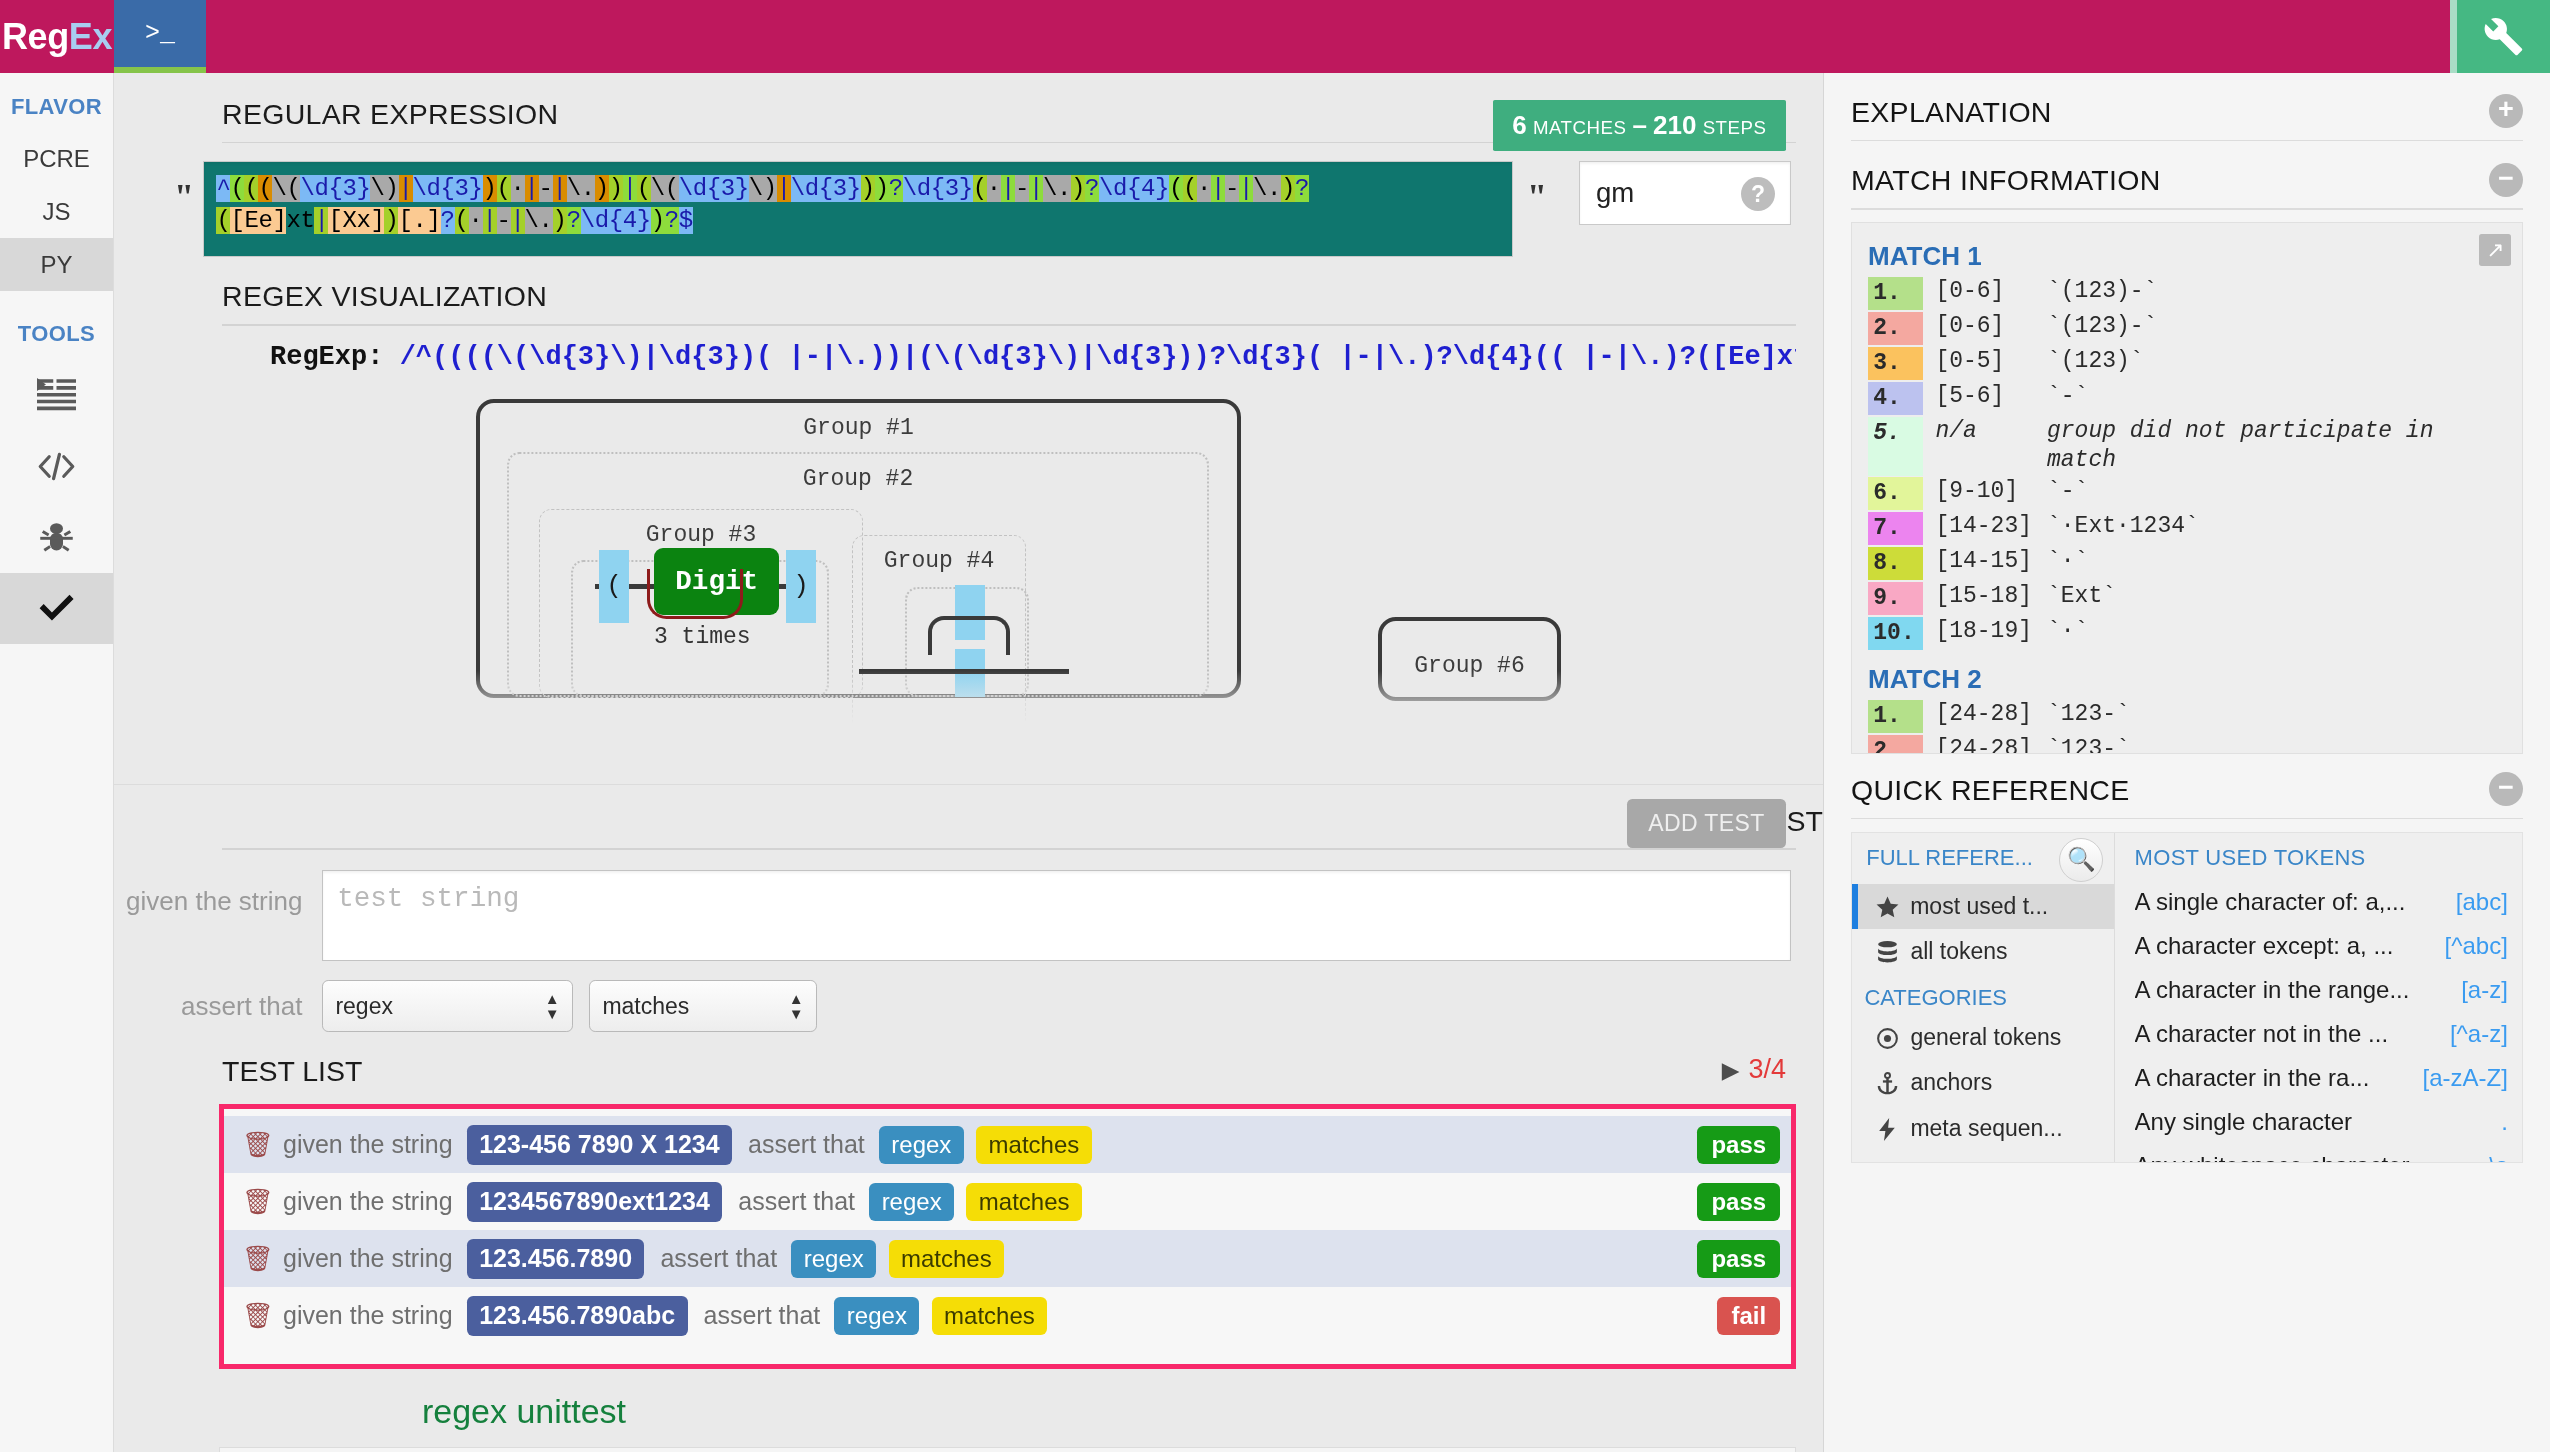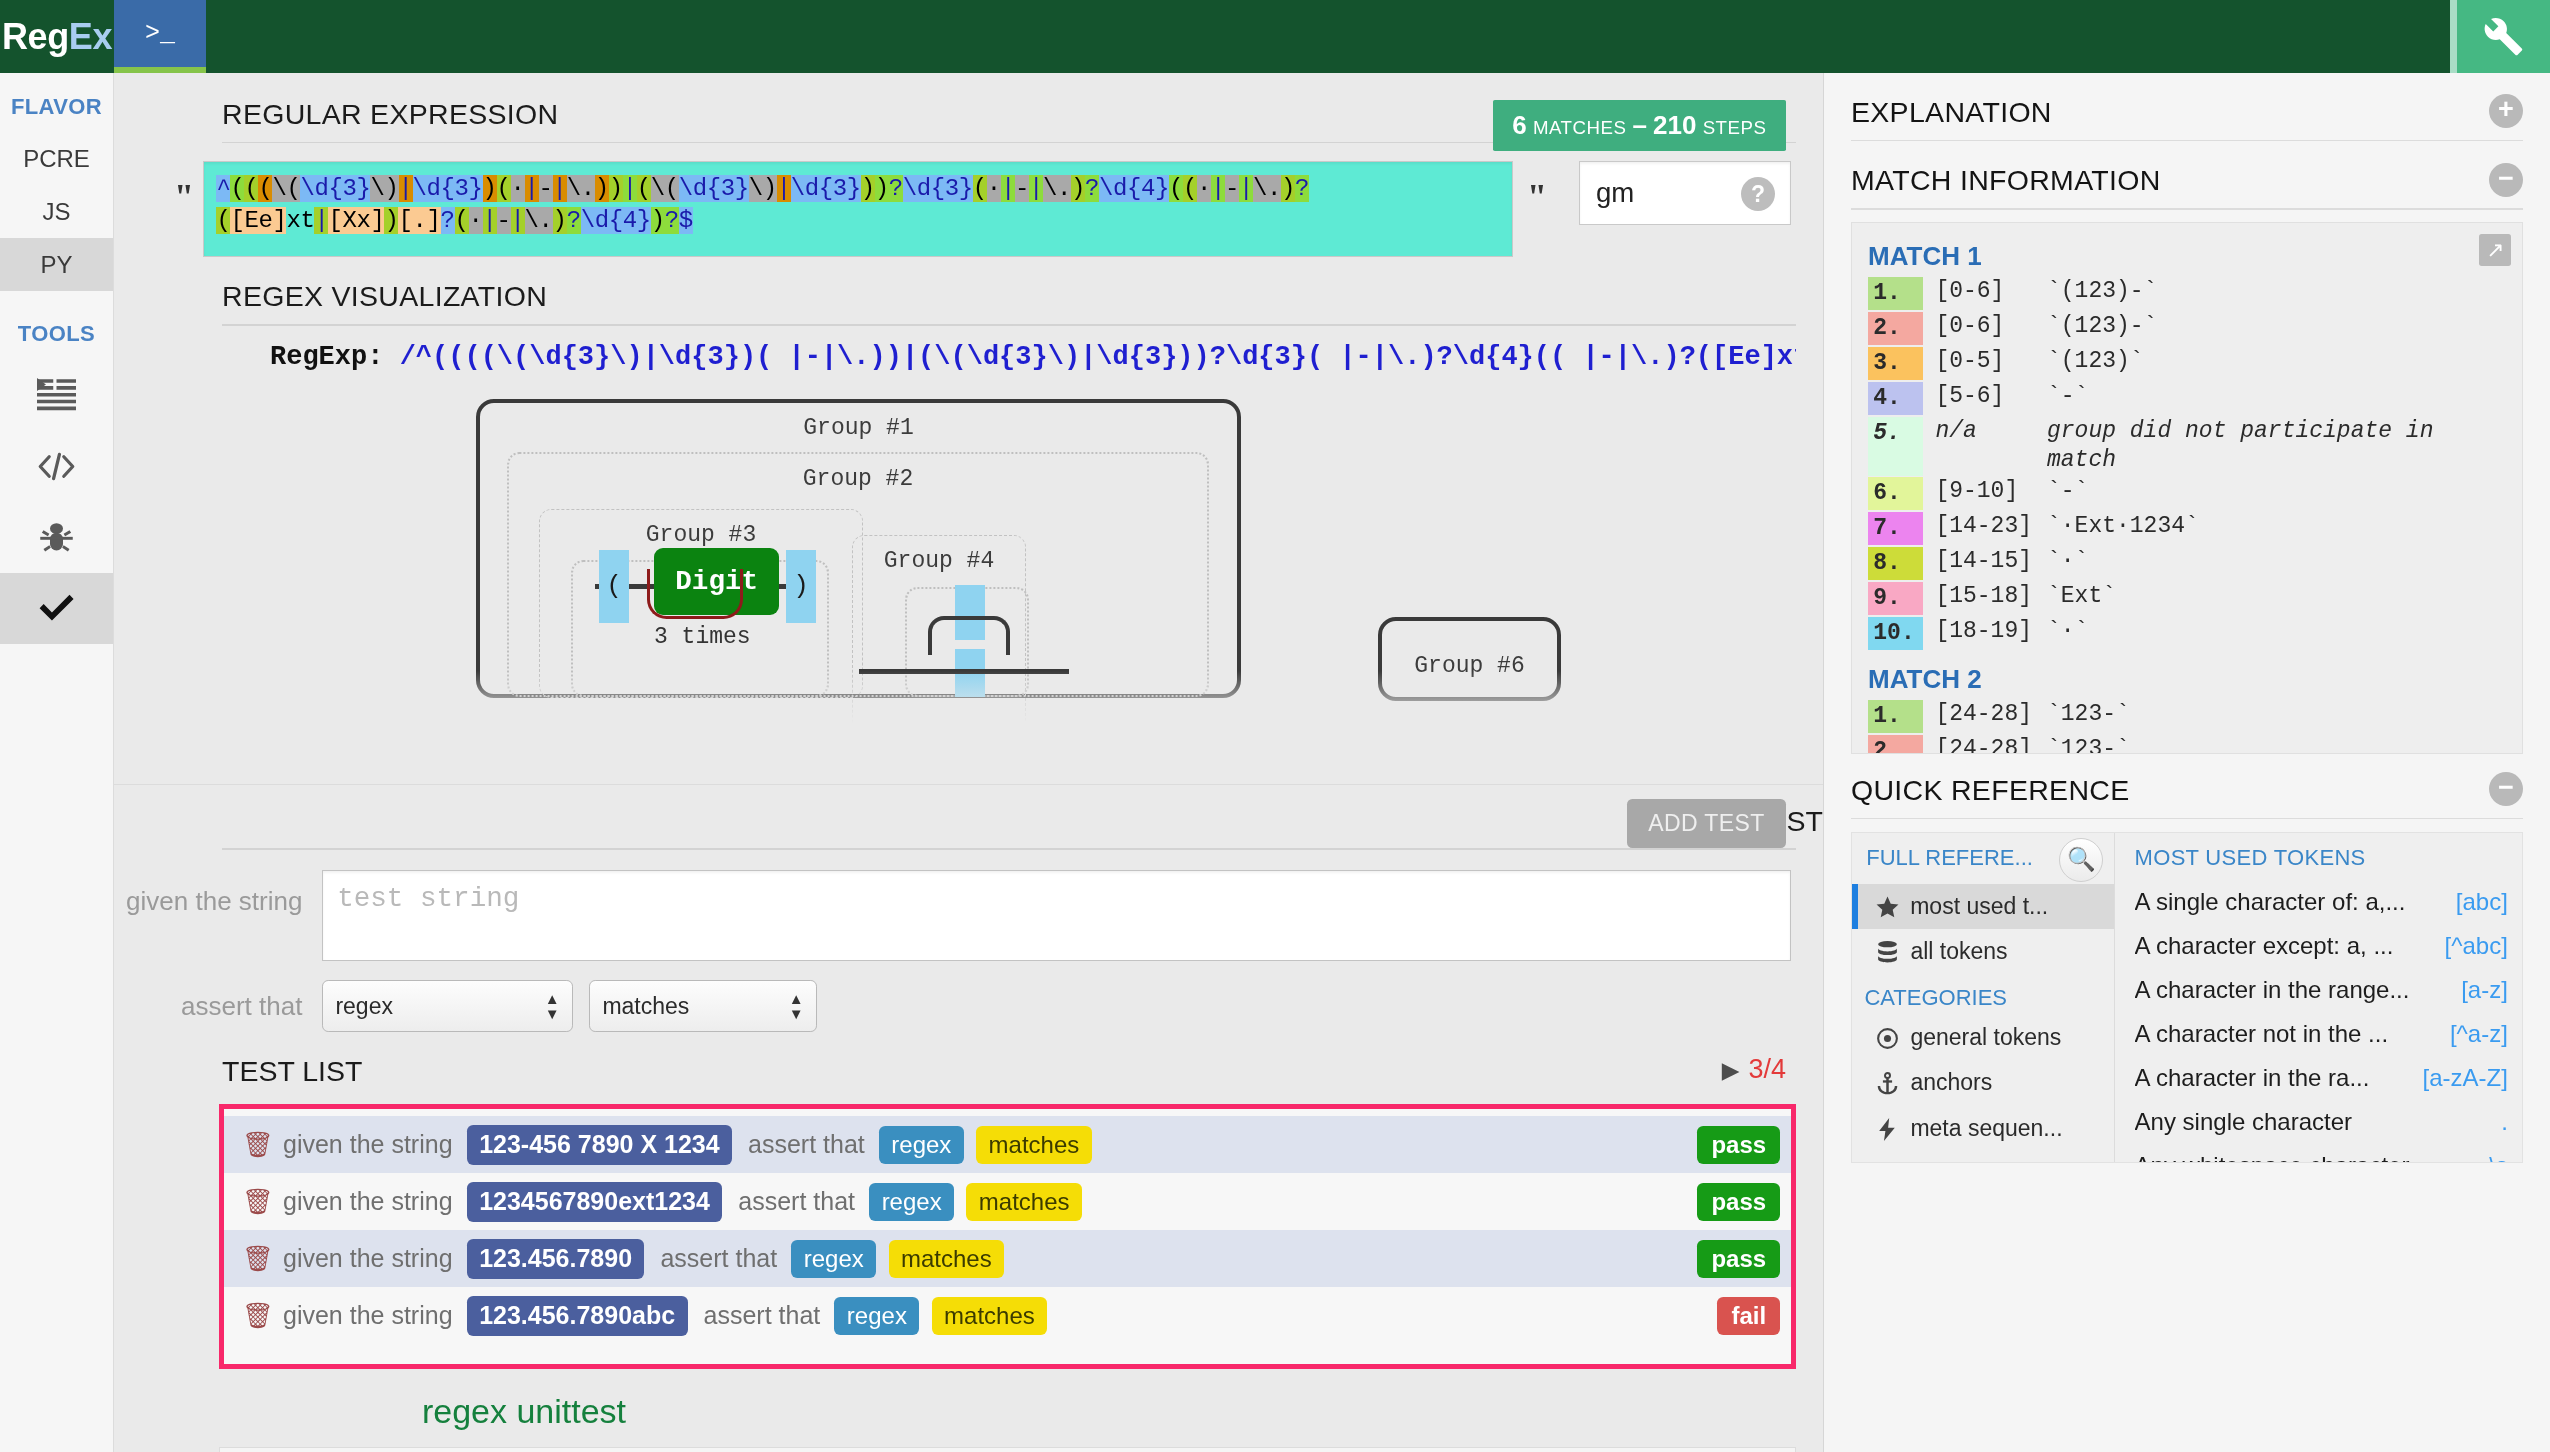--- a/index.html
+++ b/index.html
@@ -6,21 +6,21 @@
   html, body {
     width: 2550px; height: 1453px;
     font-family: "Liberation Sans", sans-serif;
     background: #f4f4f4;
     overflow: hidden;
   }
   .app { position: relative; width: 2550px; height: 1453px; display: flex; flex-direction: column; }
 
   
   .header {
-    height: 73px; background: #14532d; display: flex; align-items: stretch; flex: 0 0 73px;
+    height: 73px; background: #be185d; display: flex; align-items: stretch; flex: 0 0 73px;
     position: relative;
   }
   .brand {
     width: 114px; display: flex; align-items: center; justify-content: center;
     font-size: 36px; font-weight: bold; letter-spacing: -0.4px;
   }
   .brand .b1 { color: #ffffff; }
   .brand .b2 { color: #a8cdf0; }
   .tab-term {
     width: 92px; background: #3a6ba8; display: flex; align-items: center; justify-content: center;
@@ -68,21 +68,21 @@
     position: absolute; right: 37px; top: 27px; background: #3fae7f; color: #fff;
     padding: 9.8px 19.6px; font-size: 22px; border-radius: 1.8px; white-space: nowrap;
   }
   .match-badge .num { font-size: 26px; font-weight: 600; }
   .match-badge .lbl { font-size: 18.7px; letter-spacing: 0.5px; }
 
   
   .regex-row { display: flex; align-items: flex-start; margin: 18px 0 0 0; padding-right: 32px; }
   .quote { font-size: 36px; color: #333; font-weight: bold; padding: 14.2px 9px 0 60px; font-family:"Liberation Serif", serif; }
   .regex-field {
-    flex: 1; background: #5eead4; border: 1.8px solid #c9c9c9; min-height: 96px;
+    flex: 1; background: #0f766e; border: 1.8px solid #c9c9c9; min-height: 96px;
     padding: 10.7px 12.4px; font-family: "Liberation Mono", monospace; font-size: 24px;
     line-height: 1.32; letter-spacing: -0.4px; white-space: pre-wrap; word-break: break-all;
     box-shadow: inset 0 1.8px 2.7px rgba(0,0,0,0.06);
   }
   .flags-wrap { width: 212px; margin-left: 19.6px; position: relative; }
   .flags-field {
     background: #fff; border: 1.8px solid #c9c9c9; height: 64px; display:flex; align-items:center;
     padding: 0 16px; font-size: 27.6px; color: #222; box-shadow: inset 0 1.8px 2.7px rgba(0,0,0,0.06);
   }
   .help-dot {

